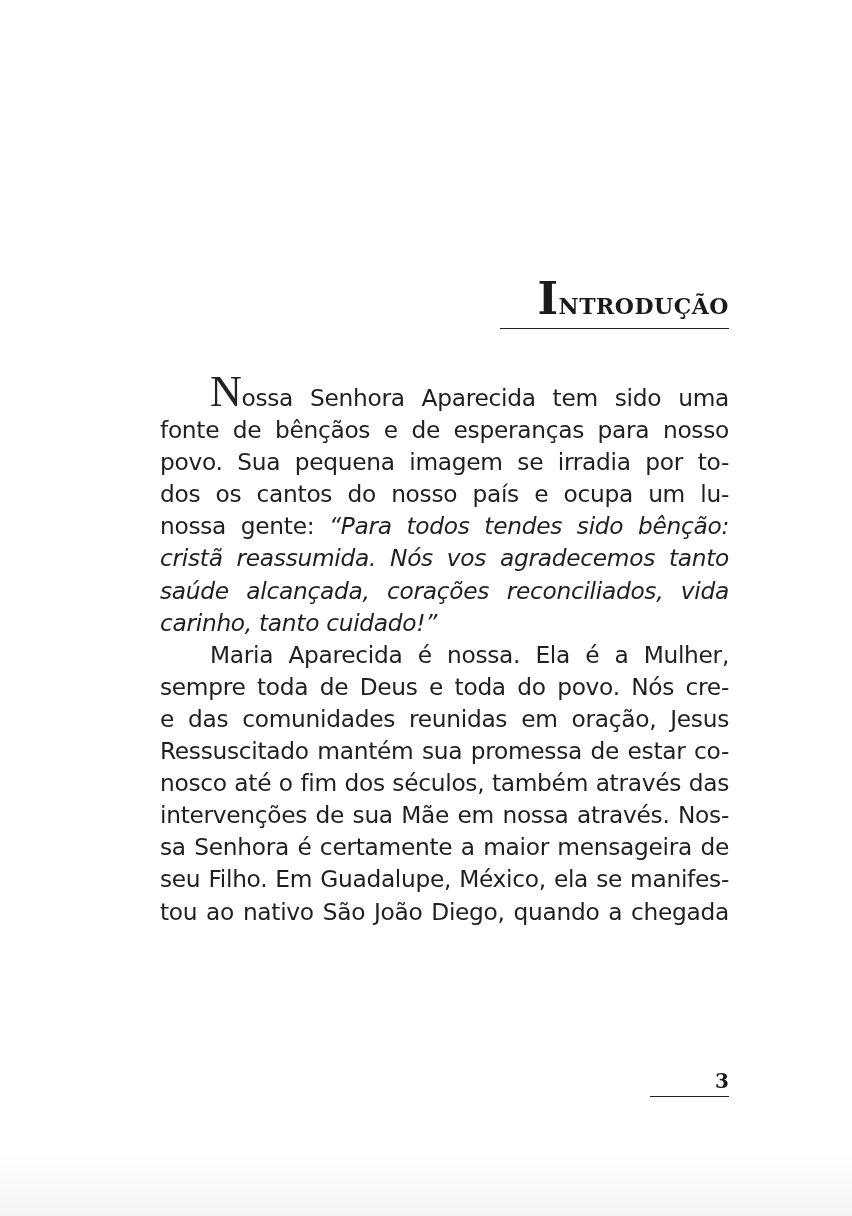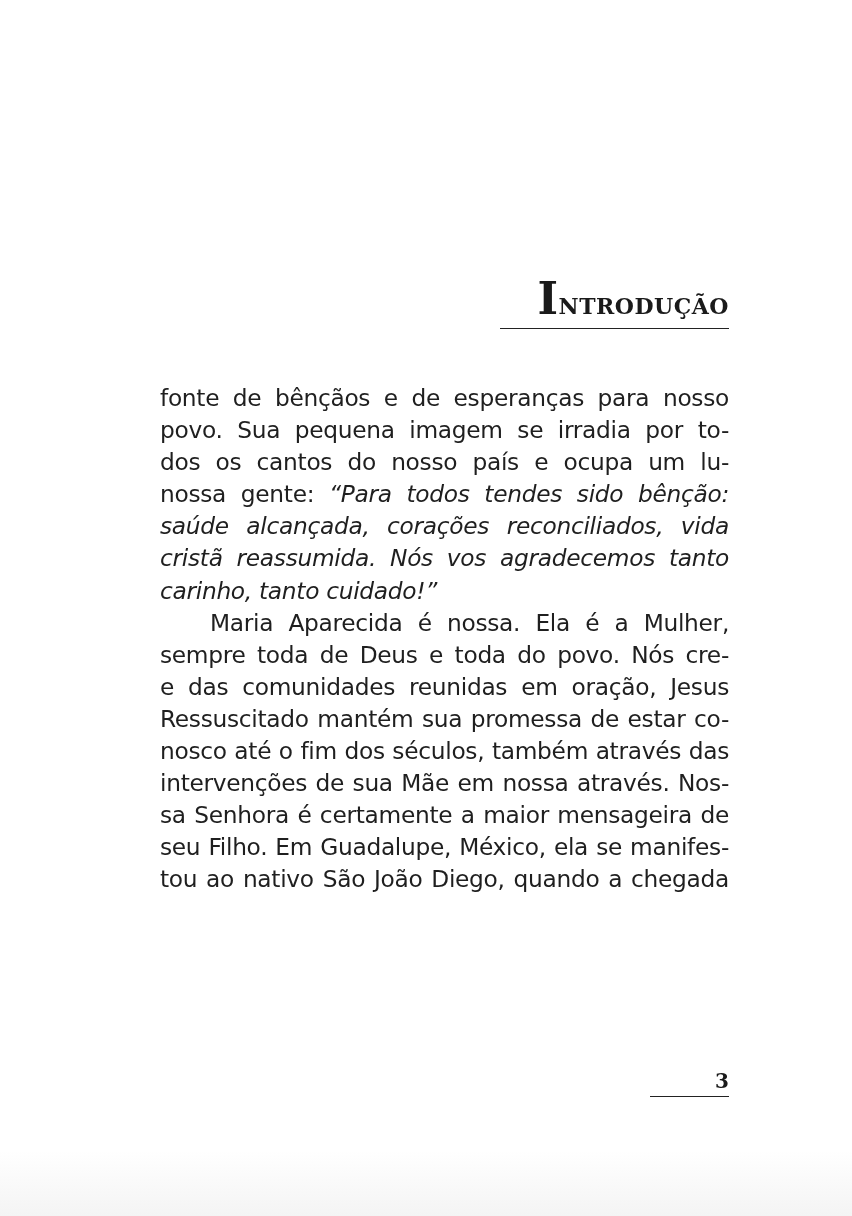--- a/index.html
+++ b/index.html
@@ -62,26 +62,27 @@
 </head>
 <body>
 
 <div class="title-wrap">
   <div class="chapter-title"><span class="big">I</span><span>ntrodução</span></div>
   <div class="title-rule"></div>
 </div>
 
 <div class="body-text">
   <p style="text-indent:0">
+    <span class="line"><span class="indent"></span><span class="dropcap">N</span><span>ossa Senhora Aparecida tem sido uma</span></span>
     <span class="line">fonte de bênçãos e de esperanças para nosso</span>
     <span class="line">povo. Sua pequena imagem se irradia por to-</span>
     <span class="line">dos os cantos do nosso país e ocupa um lu-</span>
     <span class="line"><span>nossa gente: </span><span class="quote">“Para todos tendes sido bênção:</span></span>
+    <span class="line quote">cristã reassumida. Nós vos agradecemos tanto</span>
     <span class="line quote">saúde alcançada, corações reconciliados, vida</span>
-    <span class="line quote">cristã reassumida. Nós vos agradecemos tanto</span>
     <span class="line quote last">carinho, tanto cuidado!”</span>
   </p>
   <p style="text-indent:0">
     <span class="line"><span class="indent"></span><span>Maria Aparecida é nossa. Ela é a Mulher,</span></span>
     <span class="line">sempre toda de Deus e toda do povo. Nós cre-</span>
     <span class="line">e das comunidades reunidas em oração, Jesus</span>
     <span class="line">Ressuscitado mantém sua promessa de estar co-</span>
     <span class="line">nosco até o fim dos séculos, também através das</span>
     <span class="line">intervenções de sua Mãe em nossa através. Nos-</span>
     <span class="line">sa Senhora é certamente a maior mensageira de</span>

